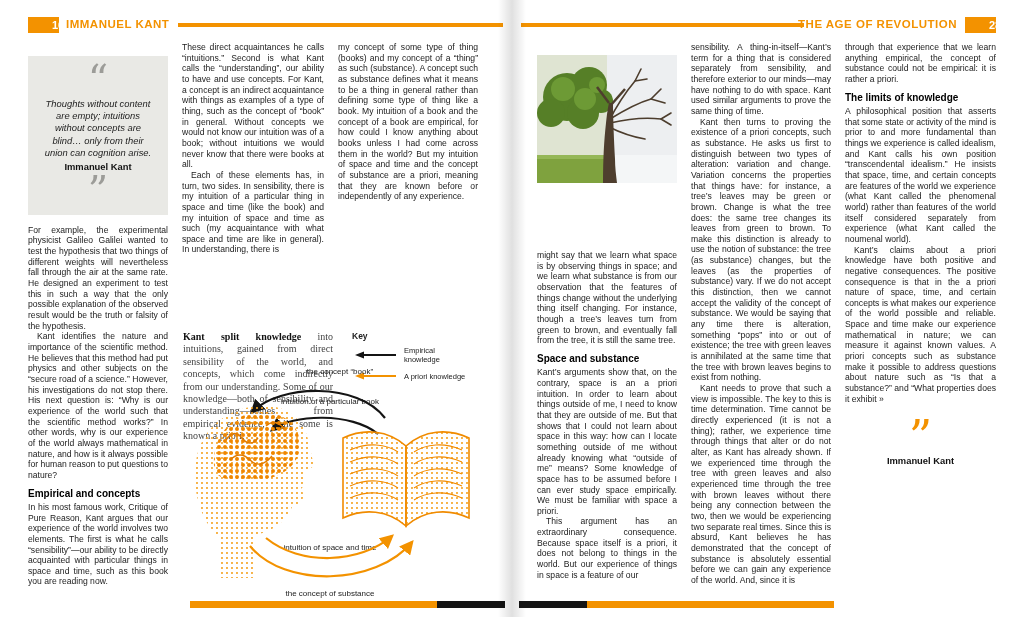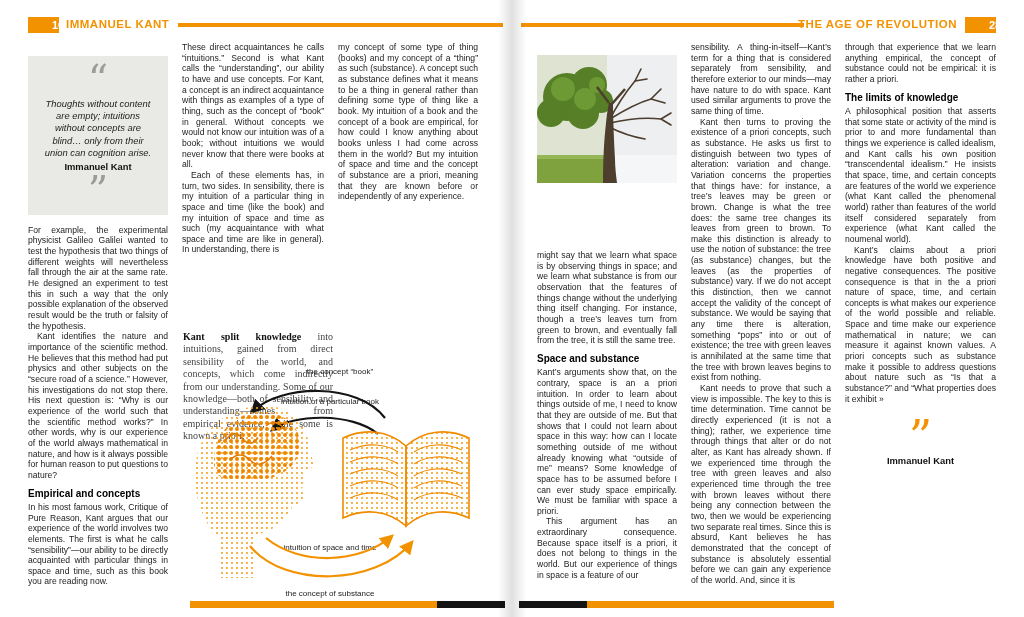--- a/index.html
+++ b/index.html
@@ -87,20 +87,37 @@
     <p class="para">These direct acquaintances he calls “intuitions.” Second is what Kant calls the “understanding”, our ability to have and use concepts. For Kant, a concept is an indirect acquaintance with things as examples of a type of thing, such as the concept of “book” in general. Without concepts we would not know our intuition was of a book; without intuitions we would never know that there were books at all.</p>
     <p class="para">Each of these elements has, in turn, two sides. In sensibility, there is my intuition of a particular thing in space and time (like the book) and my intuition of space and time as such (my acquaintance with what space and time are like in general). In understanding, there is</p>
   </div>
 
   <div class="textcol" style="left:338px; top:42px; width:140px">
     <p class="para">my concept of some type of thing (books) and my concept of a “thing” as such (substance). A concept such as substance defines what it means to be a thing in general rather than defining some type of thing like a book. My intuition of a book and the concept of a book are empirical, for how could I know anything about books unless I had come across them in the world? But my intuition of space and time and the concept of substance are a priori, meaning that they are known before or independently of any experience.</p>
   </div>
 
   <div class="diag-caption">
     <b>Kant split knowledge</b><span> into intuitions, gained from direct sensibility of the world, and concepts, which come indirectly from our understanding. Some of our knowledge—both of sensibility and understanding—comes from empirical evidence, while some is known a priori.</span>
+  </div>
+  <div class="keybox">
+    <div class="key-title">Key</div>
+    <div class="key-row">
+      <svg width="46" height="10">
+        <line x1="44" y1="5" x2="10" y2="5" stroke="#141414" stroke-width="2"></line>
+        <path d="M12 1.5 L3 5 L12 8.5 Z" fill="#141414"></path>
+      </svg>
+      <span class="key-label">Empirical knowledge</span>
+    </div>
+    <div class="key-row">
+      <svg width="46" height="10">
+        <line x1="44" y1="5" x2="10" y2="5" stroke="#f39200" stroke-width="2"></line>
+        <path d="M12 1.5 L3 5 L12 8.5 Z" fill="#f39200"></path>
+      </svg>
+      <span class="key-label">A priori knowledge</span>
+    </div>
   </div>
 
   <svg class="diagram-svg" width="300" height="248" viewBox="0 0 300 248">
     <defs>
       <pattern id="pDots" width="5" height="5" patternUnits="userSpaceOnUse">
         <circle cx="2" cy="2" r="1.05" fill="#f5a11c"></circle>
       </pattern>
       <pattern id="pBrain" width="6" height="6" patternUnits="userSpaceOnUse">
         <circle cx="3" cy="3" r="2" fill="#ef8600"></circle>
       </pattern>
@@ -183,21 +200,21 @@
   </svg>
 
   <div class="textcol" style="left:537px; top:250px; width:140px">
     <p class="para">might say that we learn what space is by observing things in space; and we learn what substance is from our observation that the features of things change without the underlying thing itself changing. For instance, though a tree’s leaves turn from green to brown, and eventually fall from the tree, it is still the same tree.</p>
     <h3 class="section-heading">Space and substance</h3>
     <p class="para">Kant’s arguments show that, on the contrary, space is an a priori intuition. In order to learn about things outside of me, I need to know that they are outside of me. But that shows that I could not learn about space in this way: how can I locate something outside of me without already knowing what “outside of me” means? Some knowledge of space has to be assumed before I can ever study space empirically. We must be familiar with space a priori.</p>
     <p class="para">This argument has an extraordinary consequence. Because space itself is a priori, it does not belong to things in the world. But our experience of things in space is a feature of our</p>
   </div>
 
   <div class="textcol" style="left:691px; top:42px; width:140px">
-    <p class="para">sensibility. A thing-in-itself—Kant’s term for a thing that is considered separately from sensibility, and therefore exterior to our minds—may have nature to do with space. Kant used similar arguments to prove the same thing of time.</p>
+    <p class="para">sensibility. A thing-in-itself—Kant’s term for a thing that is considered separately from sensibility, and therefore exterior to our minds—may have nothing to do with space. Kant used similar arguments to prove the same thing of time.</p>
     <p class="para">Kant then turns to proving the existence of a priori concepts, such as substance. He asks us first to distinguish between two types of alteration: variation and change. Variation concerns the properties that things have: for instance, a tree’s leaves may be green or brown. Change is what the tree does: the same tree changes its leaves from green to brown. To make this distinction is already to use the notion of substance: the tree (as substance) changes, but the leaves (as the properties of substance) vary. If we do not accept this distinction, then we cannot accept the validity of the concept of substance. We would be saying that any time there is alteration, something “pops” into or out of existence; the tree with green leaves is annihilated at the same time that the tree with brown leaves begins to exist from nothing.</p>
     <p class="para">Kant needs to prove that such a view is impossible. The key to this is time determination. Time cannot be directly experienced (it is not a thing); rather, we experience time through things that alter or do not alter, as Kant has already shown. If we experienced time through the tree with green leaves and also experienced time through the tree with brown leaves without there being any connection between the two, then we would be experiencing two separate real times. Since this is absurd, Kant believes he has demonstrated that the concept of substance is absolutely essential before we can gain any experience of the world. And, since it is</p>
   </div>
 
   <div class="textcol" style="left:845px; top:42px; width:151px">
     <p class="para">through that experience that we learn anything empirical, the concept of substance could not be empirical: it is rather a priori.</p>
     <h3 class="section-heading">The limits of knowledge</h3>
     <p class="para">A philosophical position that asserts that some state or activity of the mind is prior to and more fundamental than things we experience is called idealism, and Kant calls his own position “transcendental idealism.” He insists that space, time, and certain concepts are features of the world we experience (what Kant called the phenomenal world) rather than features of the world itself considered separately from experience (what Kant called the noumenal world).</p>
     <p class="para">Kant’s claims about a priori knowledge have both positive and negative consequences. The positive consequence is that in the a priori nature of space, time, and certain concepts is what makes our experience of the world possible and reliable. Space and time make our experience mathematical in nature; we can measure it against known values. A priori concepts such as substance make it possible to address questions about nature such as “Is that a substance?” and “What properties does it exhibit »</p>
     <div class="quote-free">

